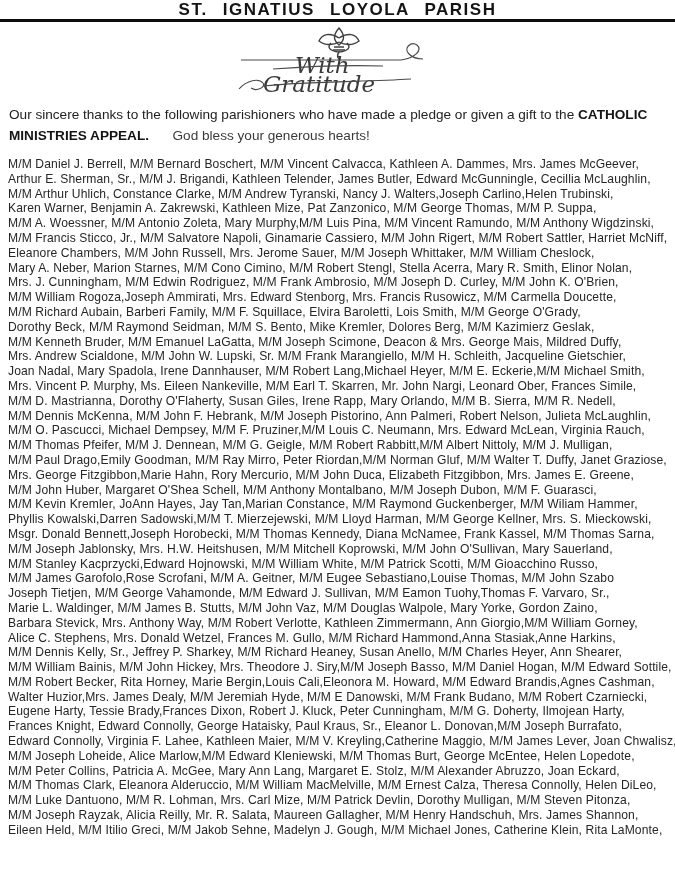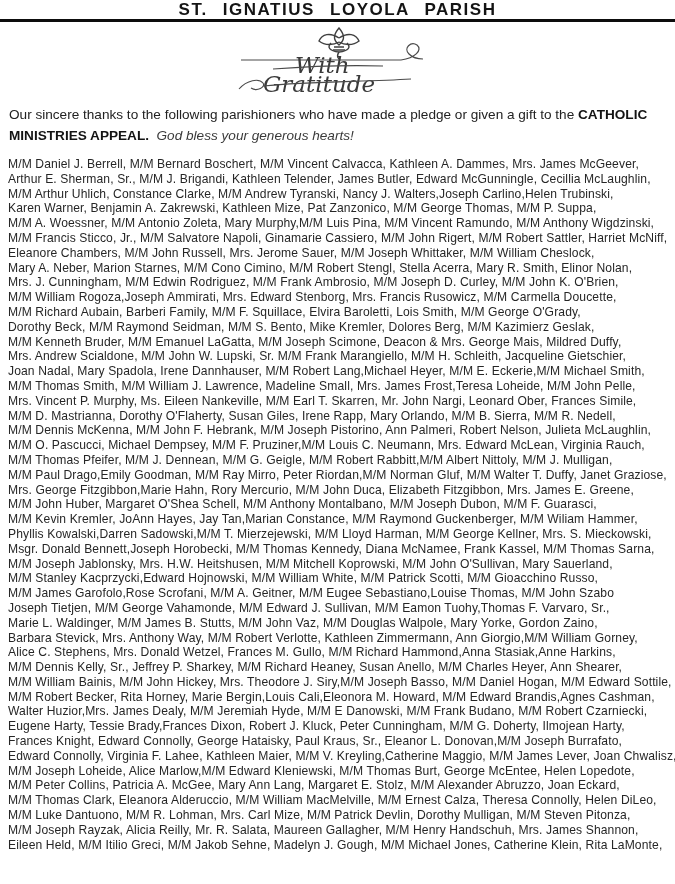--- a/index.html
+++ b/index.html
@@ -48,21 +48,21 @@
     font-style: italic;
     fill: #3a3a3a;
   }
   .intro {
     margin: 7px 9px 0 9px;
     font-size: 13.6px;
     line-height: 21px;
     color: #222222;
   }
   .intro .b { font-weight: bold; color: #141414; }
-  .intro .i { font-style: italic; color: #3a3a3a; }
+  .intro .i { color: #3a3a3a; margin-left: 16px; }
   .donor-list {
     margin: 11px 6px 0 8px;
     font-size: 12.1px;
     line-height: 14.8px;
     letter-spacing: 0.12px;
     color: #262626;
     white-space: nowrap;
   }
   .donor-line { height: 14.8px; }
 </style>
@@ -114,21 +114,20 @@
       <div class="donor-line">M/M Francis Sticco, Jr., M/M Salvatore Napoli, Ginamarie Cassiero, M/M John Rigert, M/M Robert Sattler, Harriet McNiff,</div>
       <div class="donor-line">Eleanore Chambers, M/M John Russell, Mrs. Jerome Sauer, M/M Joseph Whittaker, M/M William Cheslock,</div>
       <div class="donor-line">Mary A. Neber, Marion Starnes, M/M Cono Cimino, M/M Robert Stengl, Stella Acerra, Mary R. Smith, Elinor Nolan,</div>
       <div class="donor-line">Mrs. J. Cunningham, M/M Edwin Rodriguez, M/M Frank Ambrosio, M/M Joseph D. Curley, M/M John K. O'Brien,</div>
       <div class="donor-line">M/M William Rogoza,Joseph Ammirati, Mrs. Edward Stenborg, Mrs. Francis Rusowicz, M/M Carmella Doucette,</div>
       <div class="donor-line">M/M Richard Aubain, Barberi Family, M/M F. Squillace, Elvira Baroletti, Lois Smith, M/M George O'Grady,</div>
       <div class="donor-line">Dorothy Beck, M/M Raymond Seidman, M/M S. Bento, Mike Kremler, Dolores Berg, M/M Kazimierz Geslak,</div>
       <div class="donor-line">M/M Kenneth Bruder, M/M Emanuel LaGatta, M/M Joseph Scimone, Deacon &amp; Mrs. George Mais, Mildred Duffy,</div>
       <div class="donor-line">Mrs. Andrew Scialdone, M/M John W. Lupski, Sr. M/M Frank Marangiello, M/M H. Schleith, Jacqueline Gietschier,</div>
       <div class="donor-line">Joan Nadal, Mary Spadola, Irene Dannhauser, M/M Robert Lang,Michael Heyer, M/M E. Eckerie,M/M Michael Smith,</div>
-      <div class="donor-line">M/M Thomas Smith, M/M William J. Lawrence, Madeline Small, Mrs. James Frost,Teresa Loheide, M/M John Pelle,</div>
       <div class="donor-line">Mrs. Vincent P. Murphy, Ms. Eileen Nankeville, M/M Earl T. Skarren, Mr. John Nargi, Leonard Ober,  Frances Simile,</div>
       <div class="donor-line">M/M D. Mastrianna, Dorothy O'Flaherty, Susan Giles, Irene Rapp, Mary Orlando, M/M B. Sierra, M/M R. Nedell,</div>
       <div class="donor-line">M/M Dennis McKenna, M/M John F. Hebrank, M/M Joseph Pistorino, Ann Palmeri, Robert Nelson, Julieta McLaughlin,</div>
       <div class="donor-line">M/M O. Pascucci, Michael Dempsey, M/M F. Pruziner,M/M Louis C. Neumann, Mrs. Edward McLean, Virginia Rauch,</div>
       <div class="donor-line">M/M Thomas Pfeifer, M/M J. Dennean, M/M G. Geigle, M/M Robert Rabbitt,M/M Albert Nittoly, M/M J. Mulligan,</div>
       <div class="donor-line">M/M Paul Drago,Emily Goodman, M/M Ray Mirro, Peter Riordan,M/M Norman Gluf, M/M Walter T. Duffy, Janet Graziose,</div>
       <div class="donor-line">Mrs. George Fitzgibbon,Marie Hahn, Rory Mercurio, M/M John Duca, Elizabeth Fitzgibbon, Mrs. James E. Greene,</div>
       <div class="donor-line">M/M John Huber, Margaret O'Shea Schell, M/M Anthony Montalbano, M/M Joseph Dubon, M/M F. Guarasci,</div>
       <div class="donor-line">M/M Kevin Kremler, JoAnn Hayes, Jay Tan,Marian Constance, M/M Raymond Guckenberger, M/M Wiliam Hammer,</div>
       <div class="donor-line">Phyllis Kowalski,Darren Sadowski,M/M T. Mierzejewski, M/M Lloyd Harman, M/M  George Kellner, Mrs. S. Mieckowski,</div>

